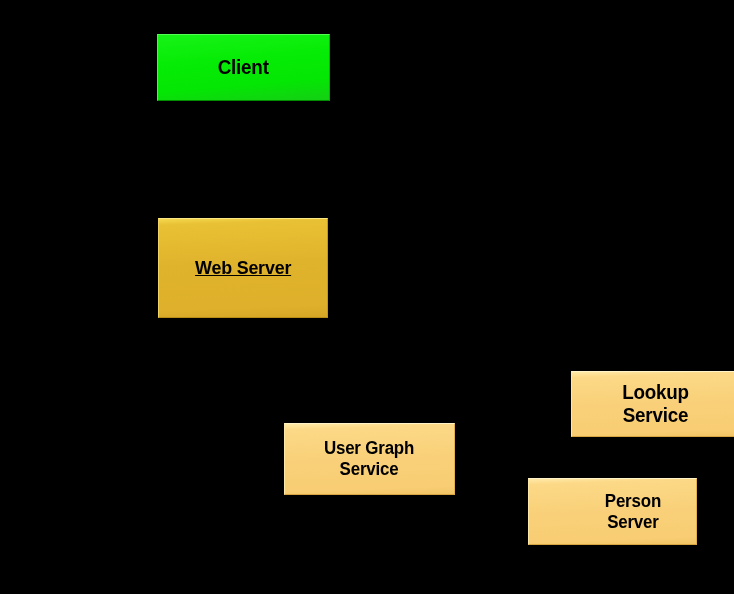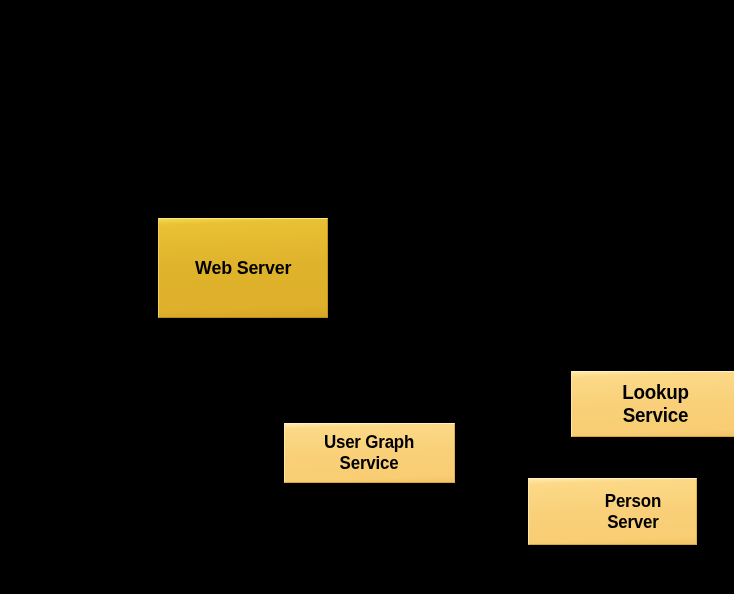--- a/index.html
+++ b/index.html
@@ -67,20 +67,21 @@
     background: linear-gradient(178deg,
                 #f4d84f 0%,
                 #e9c134 6%,
                 #e0b32c 45%,
                 #deb02b 88%,
                 #d6a726 100%);
     border-top: 1px solid #fbe884;
     border-left: 1px solid #f2d560;
     border-right: 1px solid #c39519;
     border-bottom: 1px solid #b98c15;
+    text-decoration: underline;
   }
 
   
   #node-search-api {
     left: 35px;
     top: 455px;
     width: 172px;
     height: 103px;
     font-size: 19px;
     background: linear-gradient(178deg,
@@ -93,21 +94,21 @@
     border-left: 1px solid #fde7a4;
     border-right: 1px solid #e0b14f;
     border-bottom: 1px solid #d7a642;
   }
 
   
   #node-user-graph-service {
     left: 284px;
     top: 423px;
     width: 171px;
-    height: 60px;
+    height: 72px;
     font-size: 18px;
     background: linear-gradient(178deg,
                 #ffeaa9 0%,
                 #fcd987 8%,
                 #f9d079 50%,
                 #f8cd73 90%,
                 #f2c465 100%);
     border-top: 1px solid #fff3c9;
     border-left: 1px solid #fde7a4;
     border-right: 1px solid #e0b14f;
@@ -152,20 +153,23 @@
     border-right: 1px solid #e0b14f;
     border-bottom: 1px solid #d7a642;
     padding-left: 40px;
   }
 </style>
 </head>
 <body>
 
 <div id="canvas">
 
+  <div class="node" id="node-client">
+    <span class="label">Client</span>
+  </div>
 
   <div class="node" id="node-web-server">
     <span class="label">Web Server</span>
   </div>
 
   <div class="node" id="node-user-graph-service">
     <span class="label">User Graph
 Service</span>
   </div>
 

